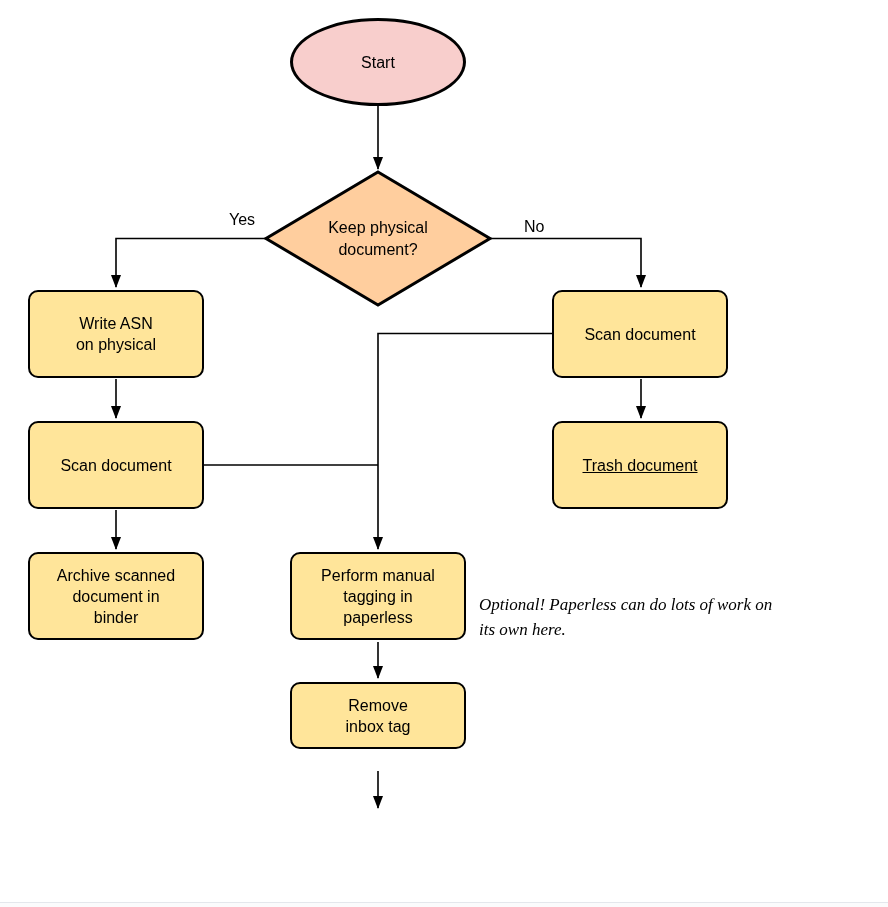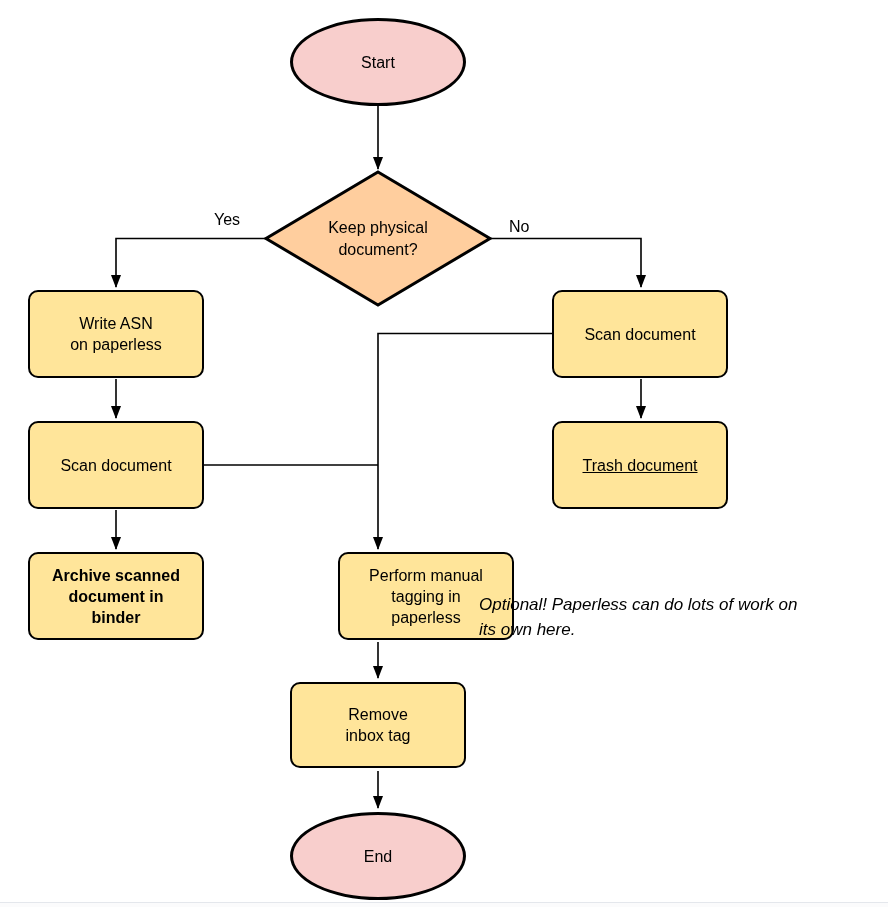--- a/index.html
+++ b/index.html
@@ -65,30 +65,32 @@
     line-height: 22px;
     z-index: 2;
   }
   .edge-label {
     position: absolute;
     z-index: 2;
     font-size: 16px;
     line-height: 18px;
     background: #ffffff;
     padding: 0 2px;
+    margin-left: 15px;
   }
   .annotation {
     position: absolute;
     z-index: 2;
     left: 479px;
     top: 592px;
     font-size: 17px;
     font-style: italic;
     line-height: 25px;
     white-space: pre-line;
+    font-family: Liberation Serif, serif;
   }
   .bottom-rule {
     position: absolute;
     left: 0;
     right: 0;
     top: 902px;
     height: 5px;
     border-top: 1px solid #e4e7ec;
     background: #fbfbfc;
     z-index: 0;
@@ -127,54 +129,51 @@
 
   <div class="node terminator" style="left:290px; top:18px;">
     <span>Start</span>
   </div>
 
   <div class="edge-label" style="left:212px; top:211px;">Yes</div>
   <div class="edge-label" style="left:507px; top:218px;">No</div>
 
   <div class="node process" style="left:28px; top:290px;">
     <span>Write ASN
-on paperless</span>
+on physical</span>
   </div>
 
   <div class="node process" style="left:552px; top:290px;">
     <span>Scan document</span>
   </div>
 
   <div class="node process" style="left:28px; top:421px;">
     <span>Scan document</span>
   </div>
 
   <div class="node process" style="left:552px; top:421px;text-decoration:underline;">
     <span>Trash document</span>
   </div>
 
-  <div class="node process" style="left:28px; top:552px;font-weight:bold;">
+  <div class="node process" style="left:28px; top:552px;">
     <span>Archive scanned
 document in
 binder</span>
   </div>
 
-  <div class="node process" style="left:290px; top:552px;margin-left:48px;">
+  <div class="node process" style="left:290px; top:552px;">
     <span>Perform manual
 tagging in
 paperless</span>
   </div>
 
   <div class="annotation">Optional! Paperless can do lots of work on
 its own here.</div>
 
-  <div class="node process" style="left:290px; top:682px; height:86px;">
+  <div class="node process" style="left:290px; top:682px; height:67px;">
     <span>Remove
 inbox tag</span>
   </div>
 
-  <div class="node terminator" style="left:290px; top:812px;">
-    <span>End</span>
-  </div>
 
   <div class="bottom-rule"></div>
 
 </div>
 
 </body></html>

